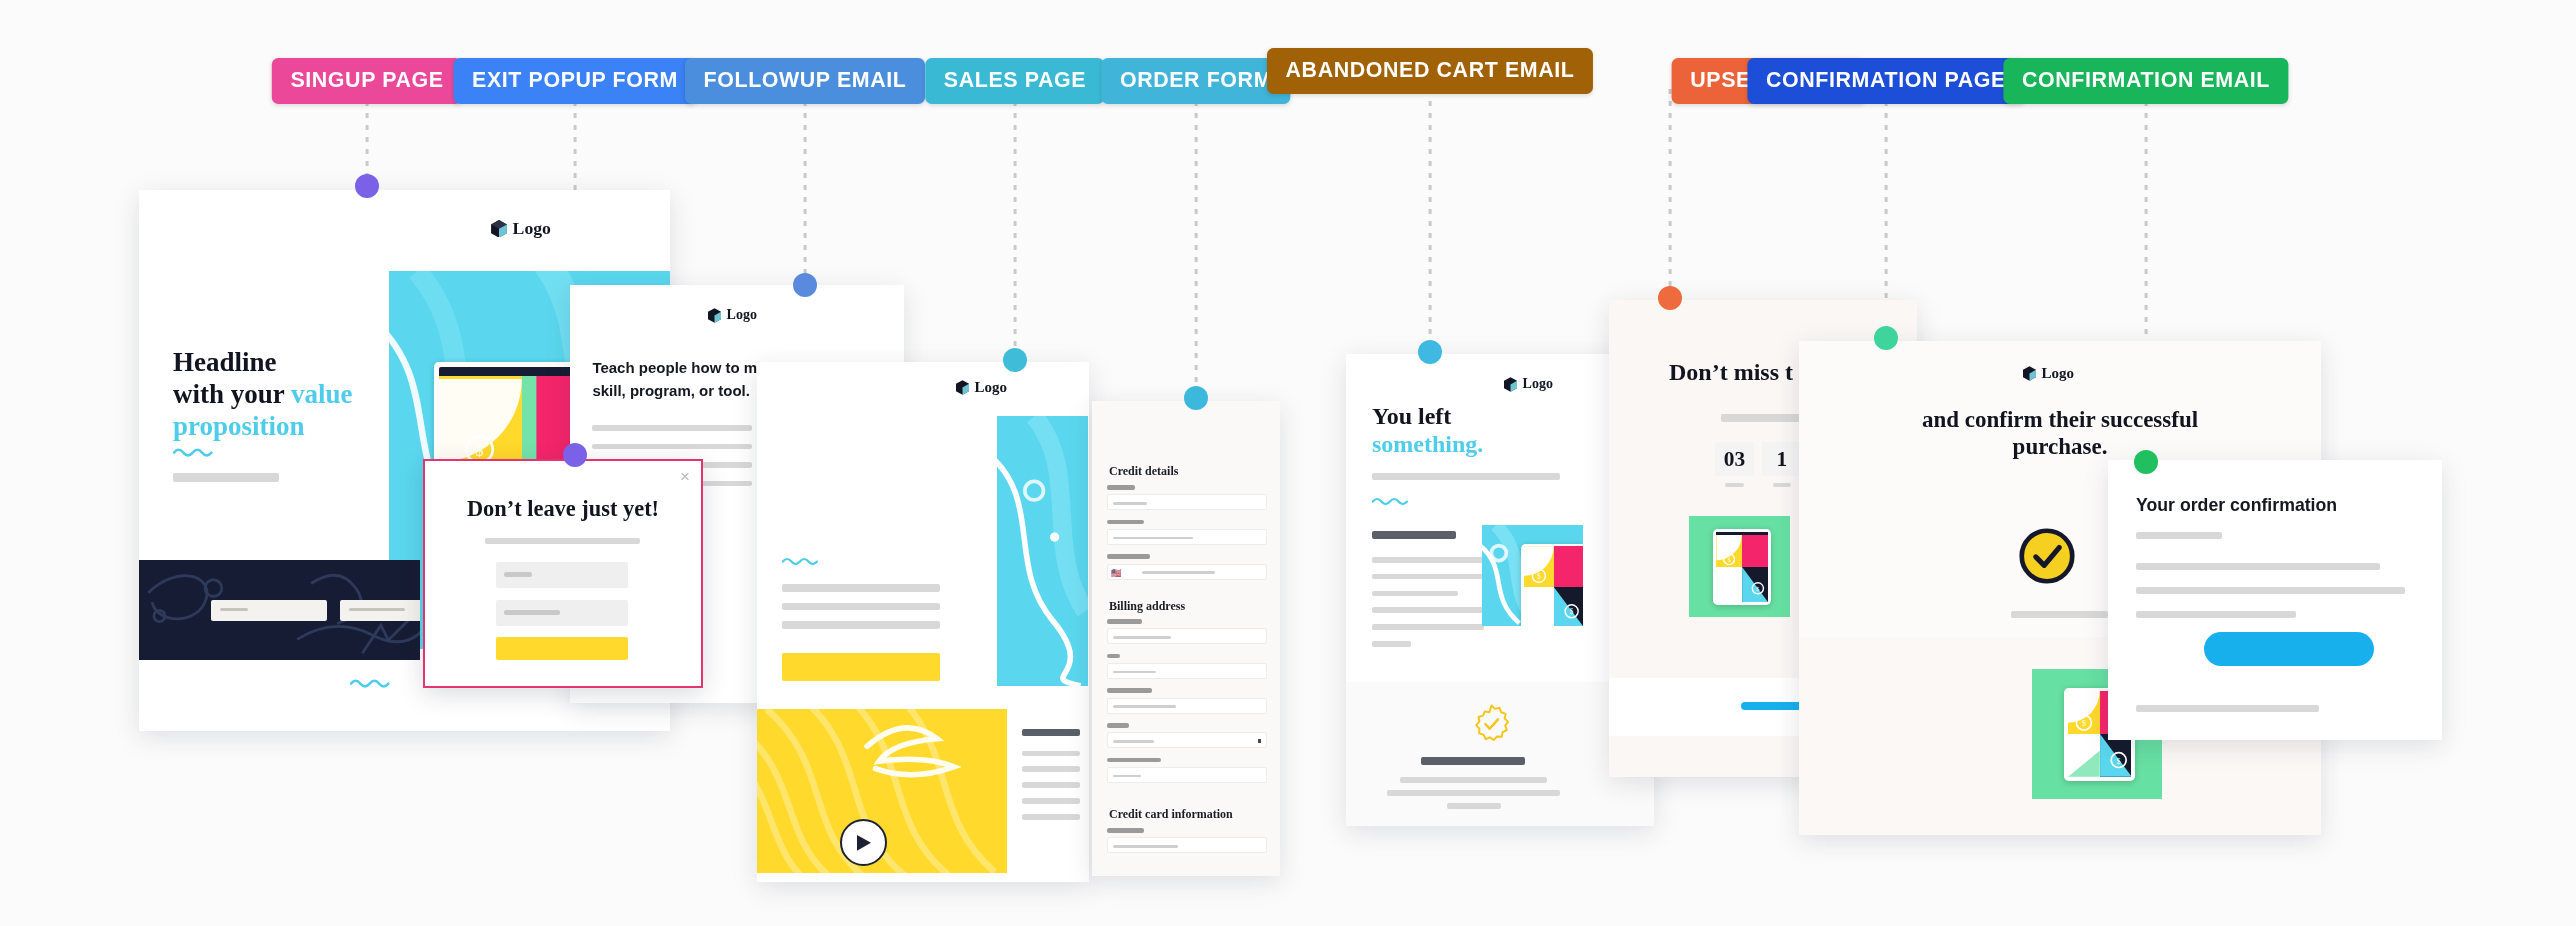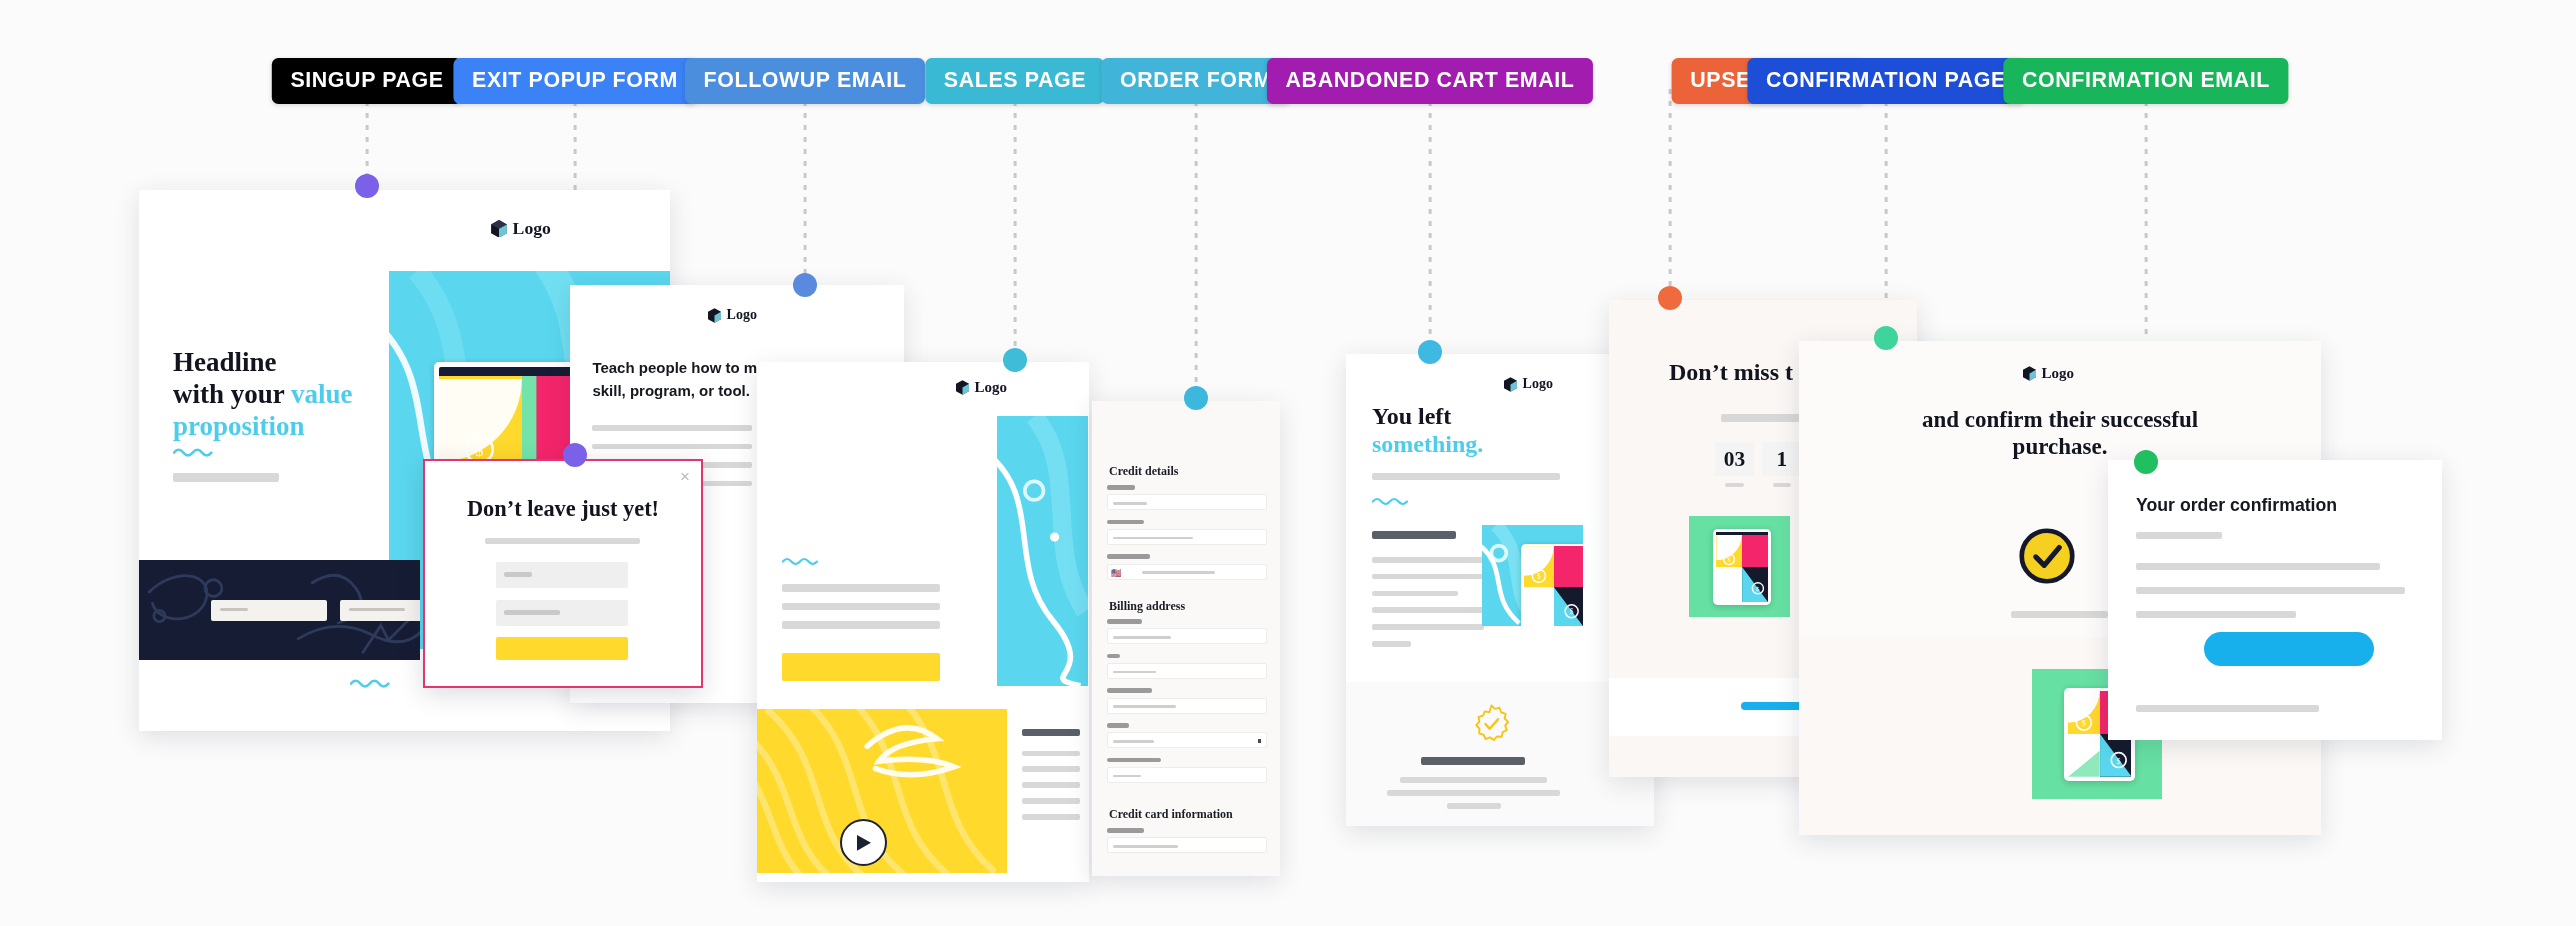--- a/index.html
+++ b/index.html
@@ -518,26 +518,26 @@
   <div style="position:absolute; left:28px; top:103px;">
     <div class="ph" style="width:244px; height:6.5px; margin-bottom:17.7px;"></div>
     <div class="ph" style="width:269px; height:6.5px; margin-bottom:17.7px;"></div>
     <div class="ph" style="width:160px; height:6.5px;"></div>
   </div>
   <div class="btn-blue" style="position:absolute; left:96px; top:172px; width:170px; height:34px;"></div>
   <div class="ph" style="position:absolute; left:28px; top:245px; width:183px; height:6.5px;"></div>
 </div>
 
 <div id="badge-layer">
-    <div class="badge" style="left: 367px; top: 58px; background: #000000;">SINGUP PAGE</div>
+    <div class="badge" style="left: 367px; top: 58px; background: #ec4899;">SINGUP PAGE</div>
     <div class="badge" style="left: 575px; top: 58px; background: #3b82f6;">EXIT POPUP FORM</div>
     <div class="badge" style="left: 805px; top: 58px; background: rgb(75, 142, 222);">FOLLOWUP EMAIL</div>
     <div class="badge" style="left: 1015px; top: 58px; background: rgb(58, 185, 212);">SALES PAGE</div>
     <div class="badge" style="left: 1196px; top: 58px; background: rgb(65, 180, 217);">ORDER FORM</div>
-    <div class="badge" style="left: 1430px; top: 58px; background: #a21caf;">ABANDONED CART EMAIL</div>
+    <div class="badge" style="left: 1430px; top: 48px; background: #a16207;">ABANDONED CART EMAIL</div>
     <div class="badge" style="left: 1768px; top: 58px; background: rgb(236, 99, 57); text-align: center;">UPSELL PAGE</div>
     <div class="badge" style="left: 1886px; top: 58px; background: #1d4ed8;">CONFIRMATION PAGE</div>
     <div class="badge" style="left: 2146px; top: 58px; background: rgb(25, 181, 90);">CONFIRMATION EMAIL</div>
   </div>
 <div id="dot-layer">
     <div class="dot" style="left: 367px; top: 186px; width: 24px; height: 24px; background: rgb(123, 97, 232);"></div>
     <div class="dot" style="left: 575px; top: 455px; width: 24px; height: 24px; background: rgb(123, 97, 232);"></div>
     <div class="dot" style="left: 805px; top: 285px; width: 24px; height: 24px; background: rgb(90, 138, 222);"></div>
     <div class="dot" style="left: 1015px; top: 360px; width: 24px; height: 24px; background: rgb(63, 189, 216);"></div>
     <div class="dot" style="left: 1196px; top: 398px; width: 24px; height: 24px; background: rgb(60, 184, 221);"></div>

